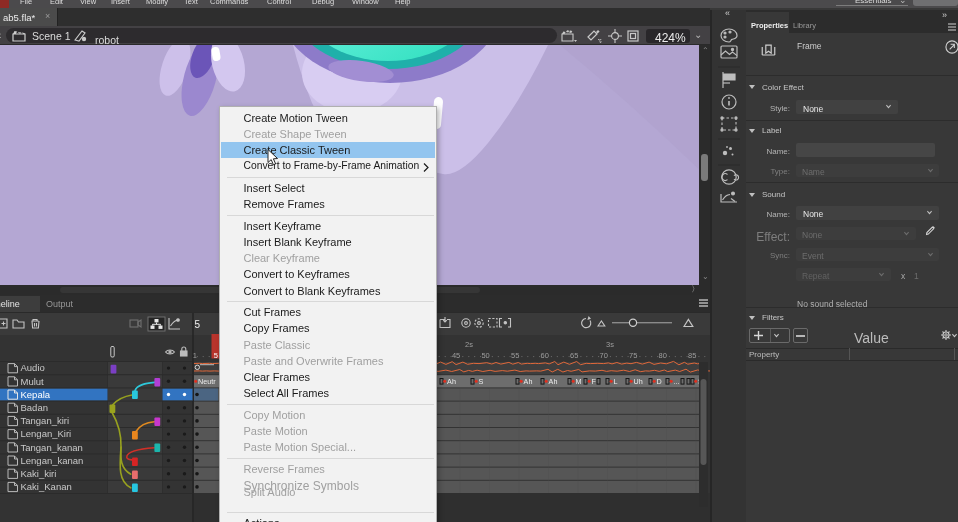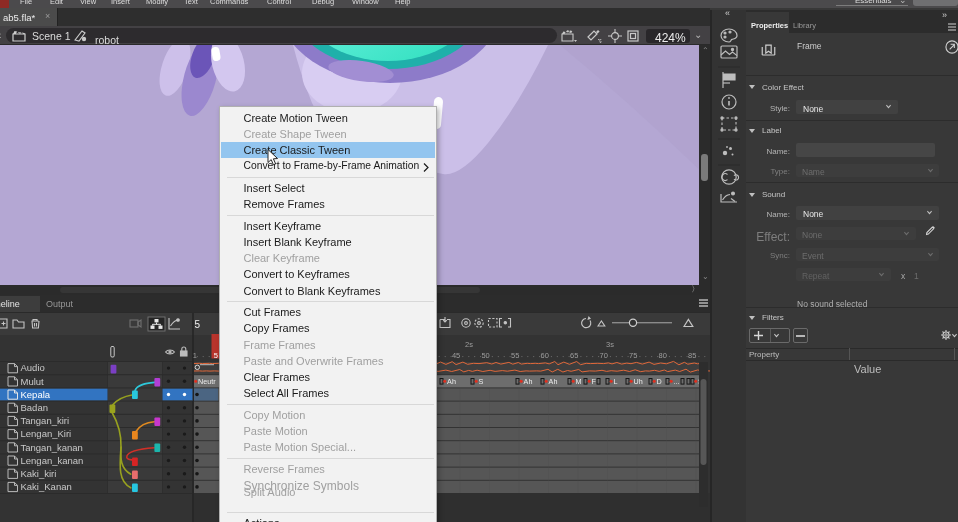--- a/index.html
+++ b/index.html
@@ -483,21 +483,21 @@
         <circle cx="6" cy="6" r="1.2"></circle>
         <path d="M6 1v2M6 9v2M1 6h2M9 6h2M2.5 2.5l1.4 1.4M8.1 8.1l1.4 1.4M9.5 2.5L8.1 3.9M3.9 8.1L2.5 9.5"></path>
       </g>
     </svg>
     <svg class="abs" style="left:206px;top:323px" width="5" height="5" viewBox="0 0 7 7">
       <path d="M0.5 1.5 L3.5 5 L6.5 1.5" fill="none" stroke="#c8c8c8" stroke-width="1.5"></path>
     </svg>
     <div class="abs" style="left:0;top:337.5px;width:212px;height:1px;background:#2a2a2a"></div>
     <div class="abs" style="left:0;top:349.5px;width:212px;height:1px;background:#2a2a2a"></div>
     <span class="txt" style="left:3px;top:340px;font-size:8px;color:#bdbdbd">Property</span>
-    <span class="txt" style="left:108px;top:353px;font-size:11px;color:#bdbdbd">Value</span>
+    <span class="txt" style="left:108px;top:320px;font-size:14px;color:#bdbdbd">Value</span>
     <div class="abs" style="left:102.5px;top:338px;width:1px;height:12px;background:#555"></div>
     <div class="abs" style="left:208px;top:338px;width:1px;height:12px;background:#555"></div>
   </div>
 <div class="abs" style="left:218.5px;top:106px;width:218px;height:430px;background:#f2f2f2;border:1px solid #b0b0b0;box-shadow:2px 2px 5px rgba(0,0,0,0.28)">
     <span class="txt" style="left:24px;top:4.8px;font-size:11px;color:#1a1a1a">Create Motion Tween</span>
     <span class="txt" style="left:24px;top:21.0px;font-size:11px;color:#a0a0a0">Create Shape Tween</span>
     <div class="abs" style="left:1px;top:34.9px;width:214px;height:16.2px;background:#93c5ef"></div>
     <span class="txt" style="left:24px;top:37.2px;font-size:11px;color:#1a1a1a">Create Classic Tween</span>
     <span class="txt" style="left:24px;top:53.4px;font-size:10.3px;color:#1a1a1a">Convert to Frame-by-Frame Animation</span>
     <svg class="abs" style="left:203px;top:55.6px" width="6" height="9" viewBox="0 0 6 9">
@@ -508,21 +508,21 @@
     <span class="txt" style="left:24px;top:91.2px;font-size:11px;color:#1a1a1a">Remove Frames</span>
     <div class="abs" style="left:7px;top:107.8px;width:207px;height:1px;background:#d8d8d8"></div>
     <span class="txt" style="left:24px;top:112.8px;font-size:11px;color:#1a1a1a">Insert Keyframe</span>
     <span class="txt" style="left:24px;top:129.0px;font-size:11px;color:#1a1a1a">Insert Blank Keyframe</span>
     <span class="txt" style="left:24px;top:145.2px;font-size:11px;color:#a0a0a0">Clear Keyframe</span>
     <span class="txt" style="left:24px;top:161.4px;font-size:11px;color:#1a1a1a">Convert to Keyframes</span>
     <span class="txt" style="left:24px;top:177.6px;font-size:11px;color:#1a1a1a">Convert to Blank Keyframes</span>
     <div class="abs" style="left:7px;top:194.2px;width:207px;height:1px;background:#d8d8d8"></div>
     <span class="txt" style="left:24px;top:199.2px;font-size:11px;color:#1a1a1a">Cut Frames</span>
     <span class="txt" style="left:24px;top:215.4px;font-size:11px;color:#1a1a1a">Copy Frames</span>
-    <span class="txt" style="left:24px;top:231.6px;font-size:11px;color:#a0a0a0">Frame Frames</span>
+    <span class="txt" style="left:24px;top:231.6px;font-size:11px;color:#a0a0a0">Paste Classic</span>
     <span class="txt" style="left:24px;top:247.8px;font-size:11px;color:#a0a0a0">Paste and Overwrite Frames</span>
     <span class="txt" style="left:24px;top:264.0px;font-size:11px;color:#1a1a1a">Clear Frames</span>
     <span class="txt" style="left:24px;top:280.2px;font-size:11px;color:#1a1a1a">Select All Frames</span>
     <div class="abs" style="left:7px;top:296.8px;width:207px;height:1px;background:#d8d8d8"></div>
     <span class="txt" style="left:24px;top:301.8px;font-size:11px;color:#a0a0a0">Copy Motion</span>
     <span class="txt" style="left:24px;top:318.0px;font-size:11px;color:#a0a0a0">Paste Motion</span>
     <span class="txt" style="left:24px;top:334.2px;font-size:11px;color:#a0a0a0">Paste Motion Special...</span>
     <div class="abs" style="left:7px;top:350.8px;width:207px;height:1px;background:#d8d8d8"></div>
     <span class="txt" style="left:24px;top:355.8px;font-size:11px;color:#a0a0a0">Reverse Frames</span>
     <span class="txt" style="left:24px;top:372.0px;font-size:12px;color:#a0a0a0">Synchronize Symbols</span>

